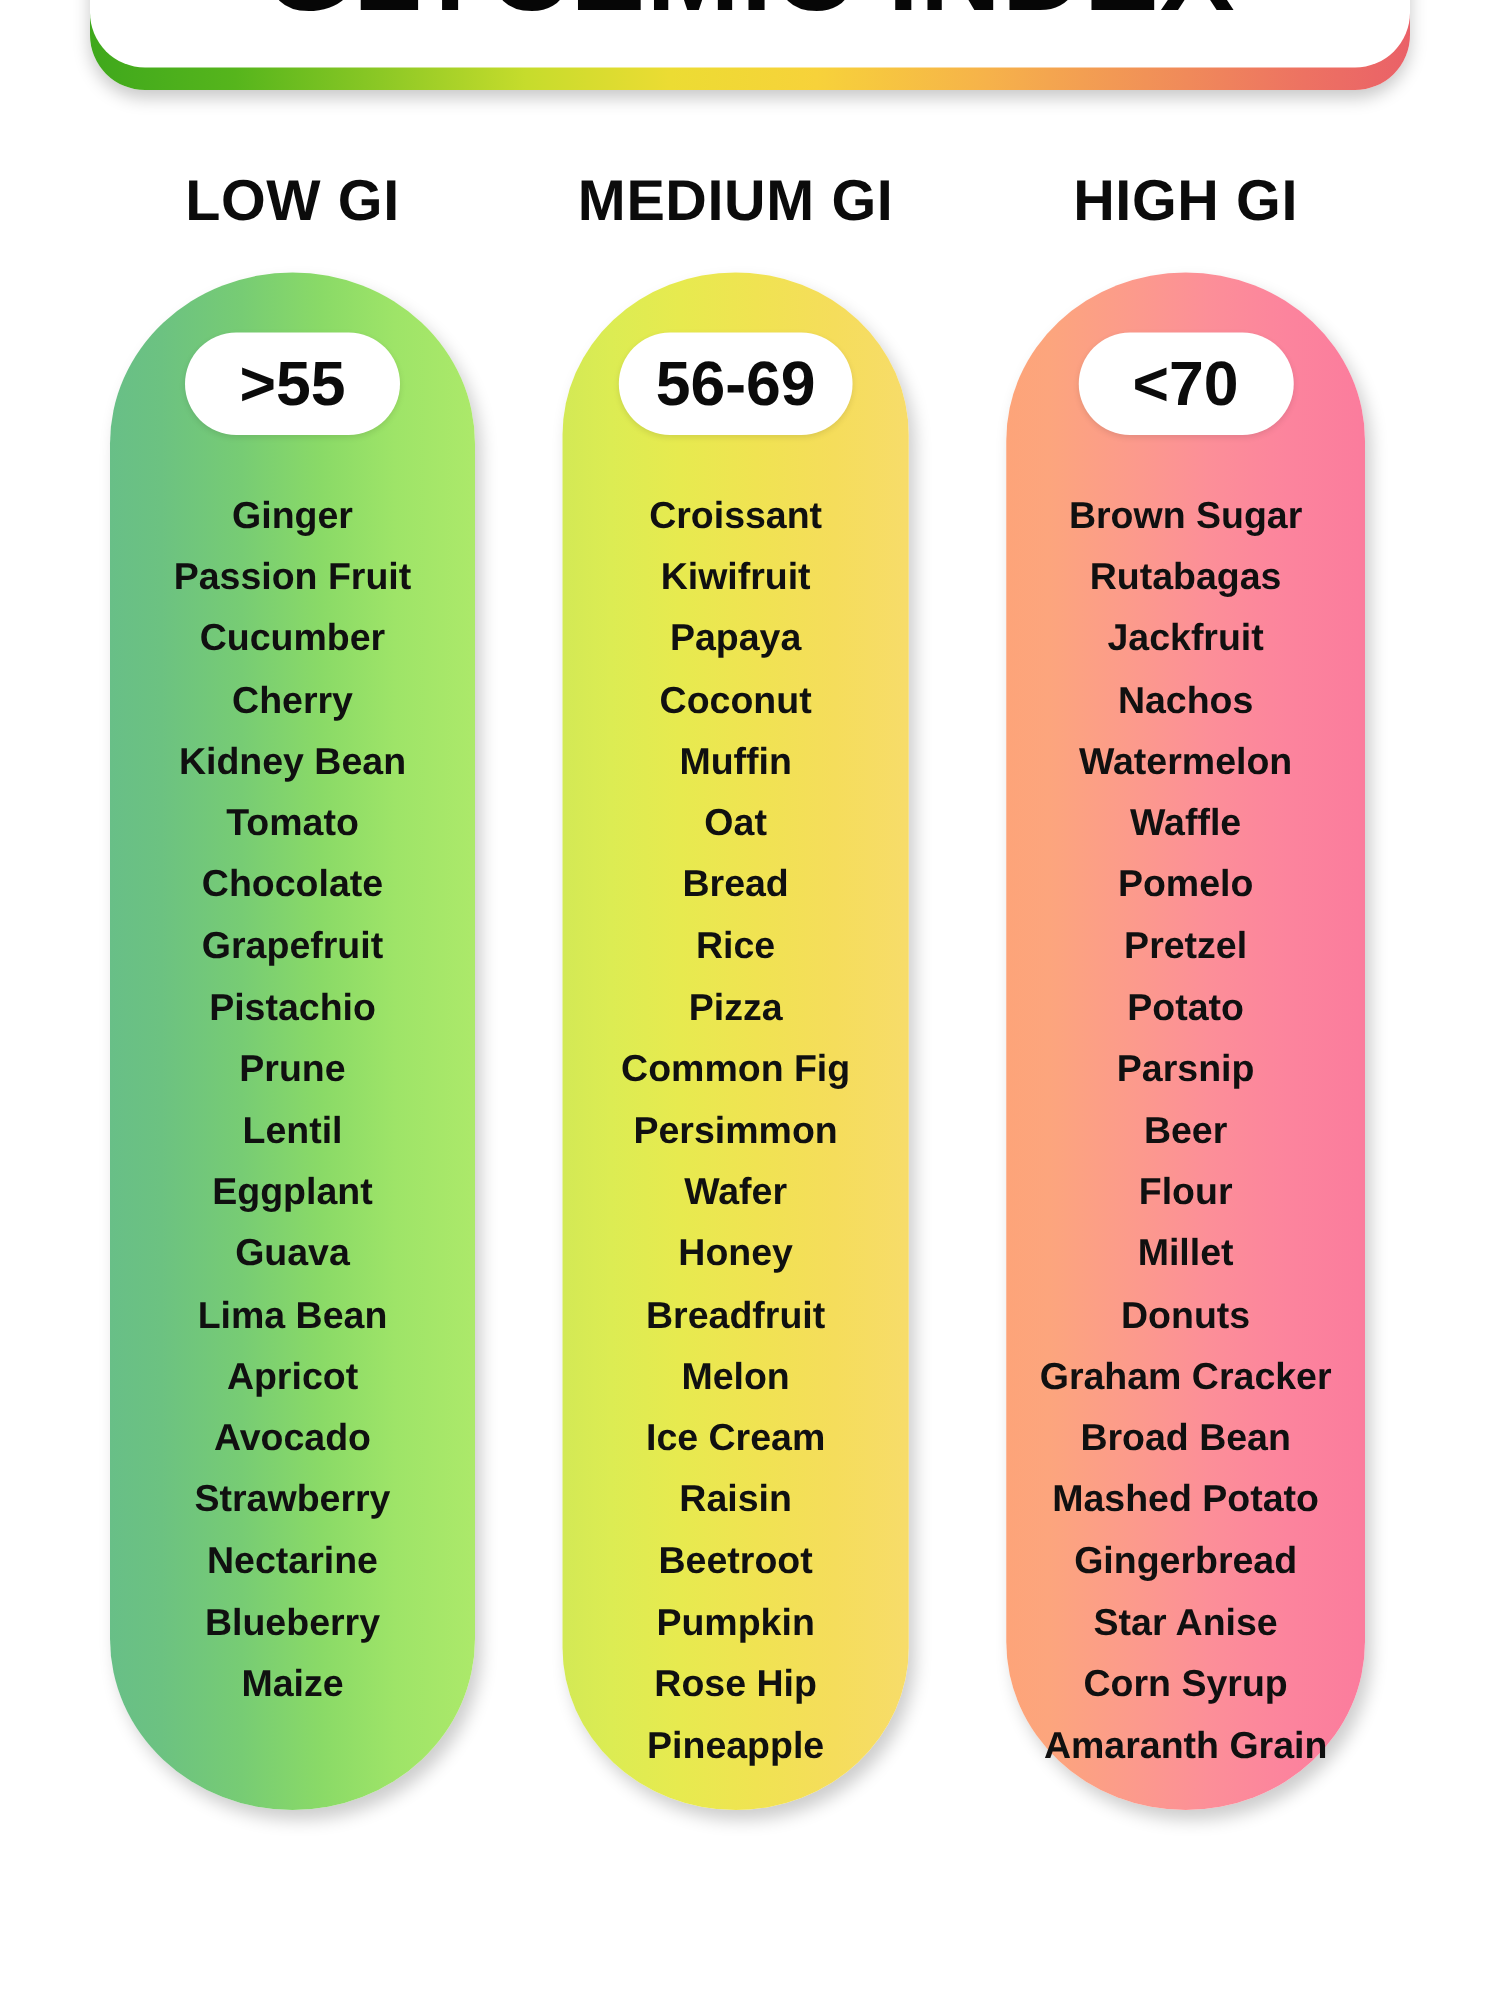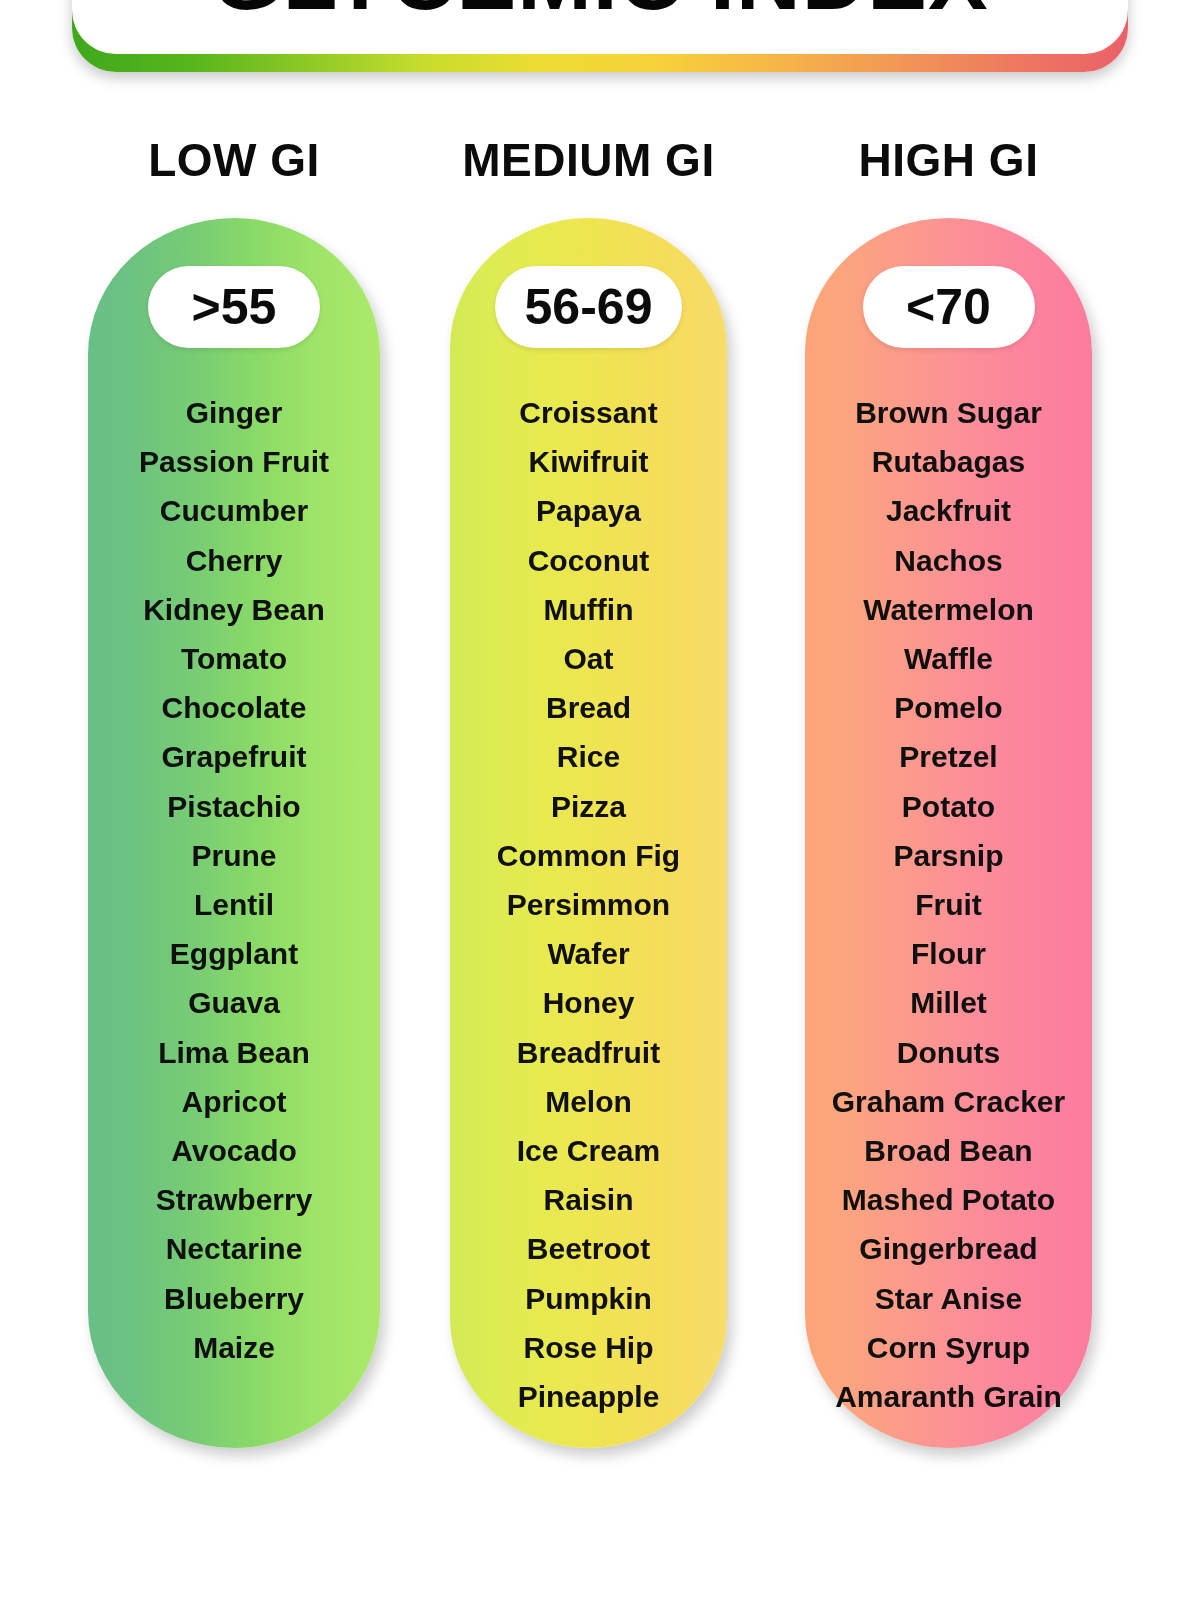--- a/index.html
+++ b/index.html
@@ -261,21 +261,21 @@
           <div class="food-item">Brown Sugar</div>
           <div class="food-item">Rutabagas</div>
           <div class="food-item">Jackfruit</div>
           <div class="food-item">Nachos</div>
           <div class="food-item">Watermelon</div>
           <div class="food-item">Waffle</div>
           <div class="food-item">Pomelo</div>
           <div class="food-item">Pretzel</div>
           <div class="food-item">Potato</div>
           <div class="food-item">Parsnip</div>
-          <div class="food-item">Fruit</div>
+          <div class="food-item">Beer</div>
           <div class="food-item">Flour</div>
           <div class="food-item">Millet</div>
           <div class="food-item">Donuts</div>
           <div class="food-item">Graham Cracker</div>
           <div class="food-item">Broad Bean</div>
           <div class="food-item">Mashed Potato</div>
           <div class="food-item">Gingerbread</div>
           <div class="food-item">Star Anise</div>
           <div class="food-item">Corn Syrup</div>
           <div class="food-item">Amaranth Grain</div>

